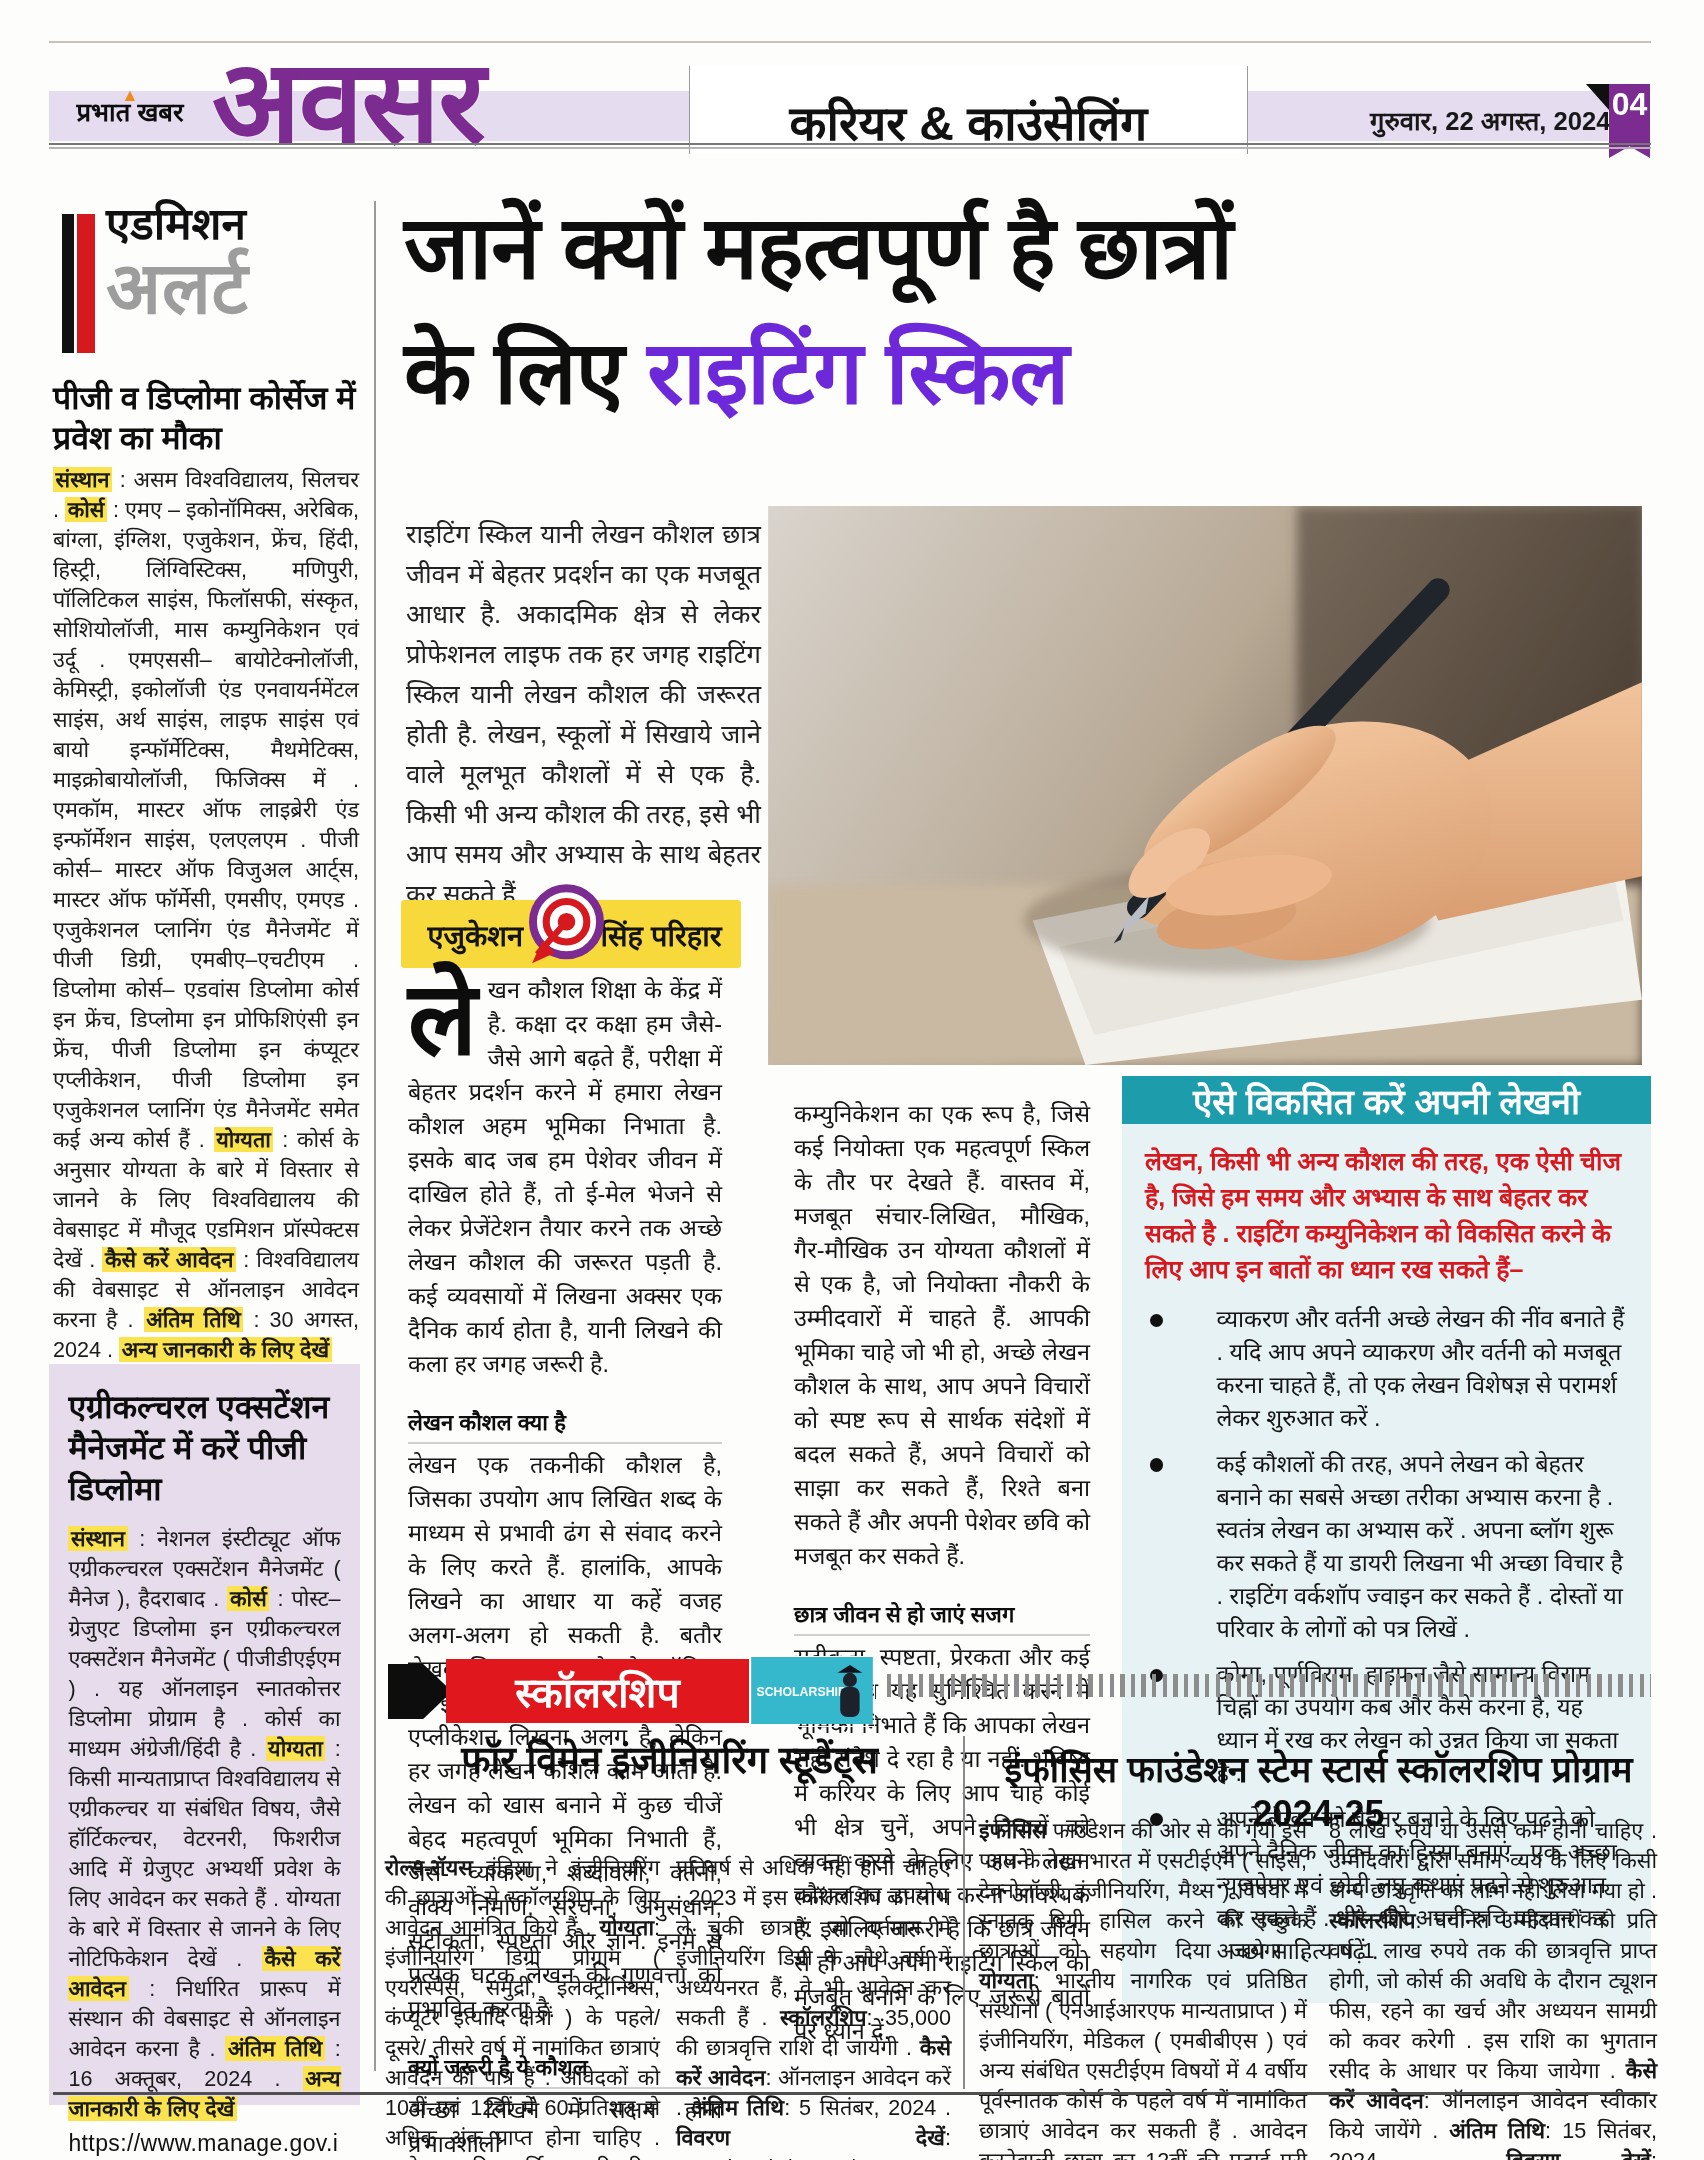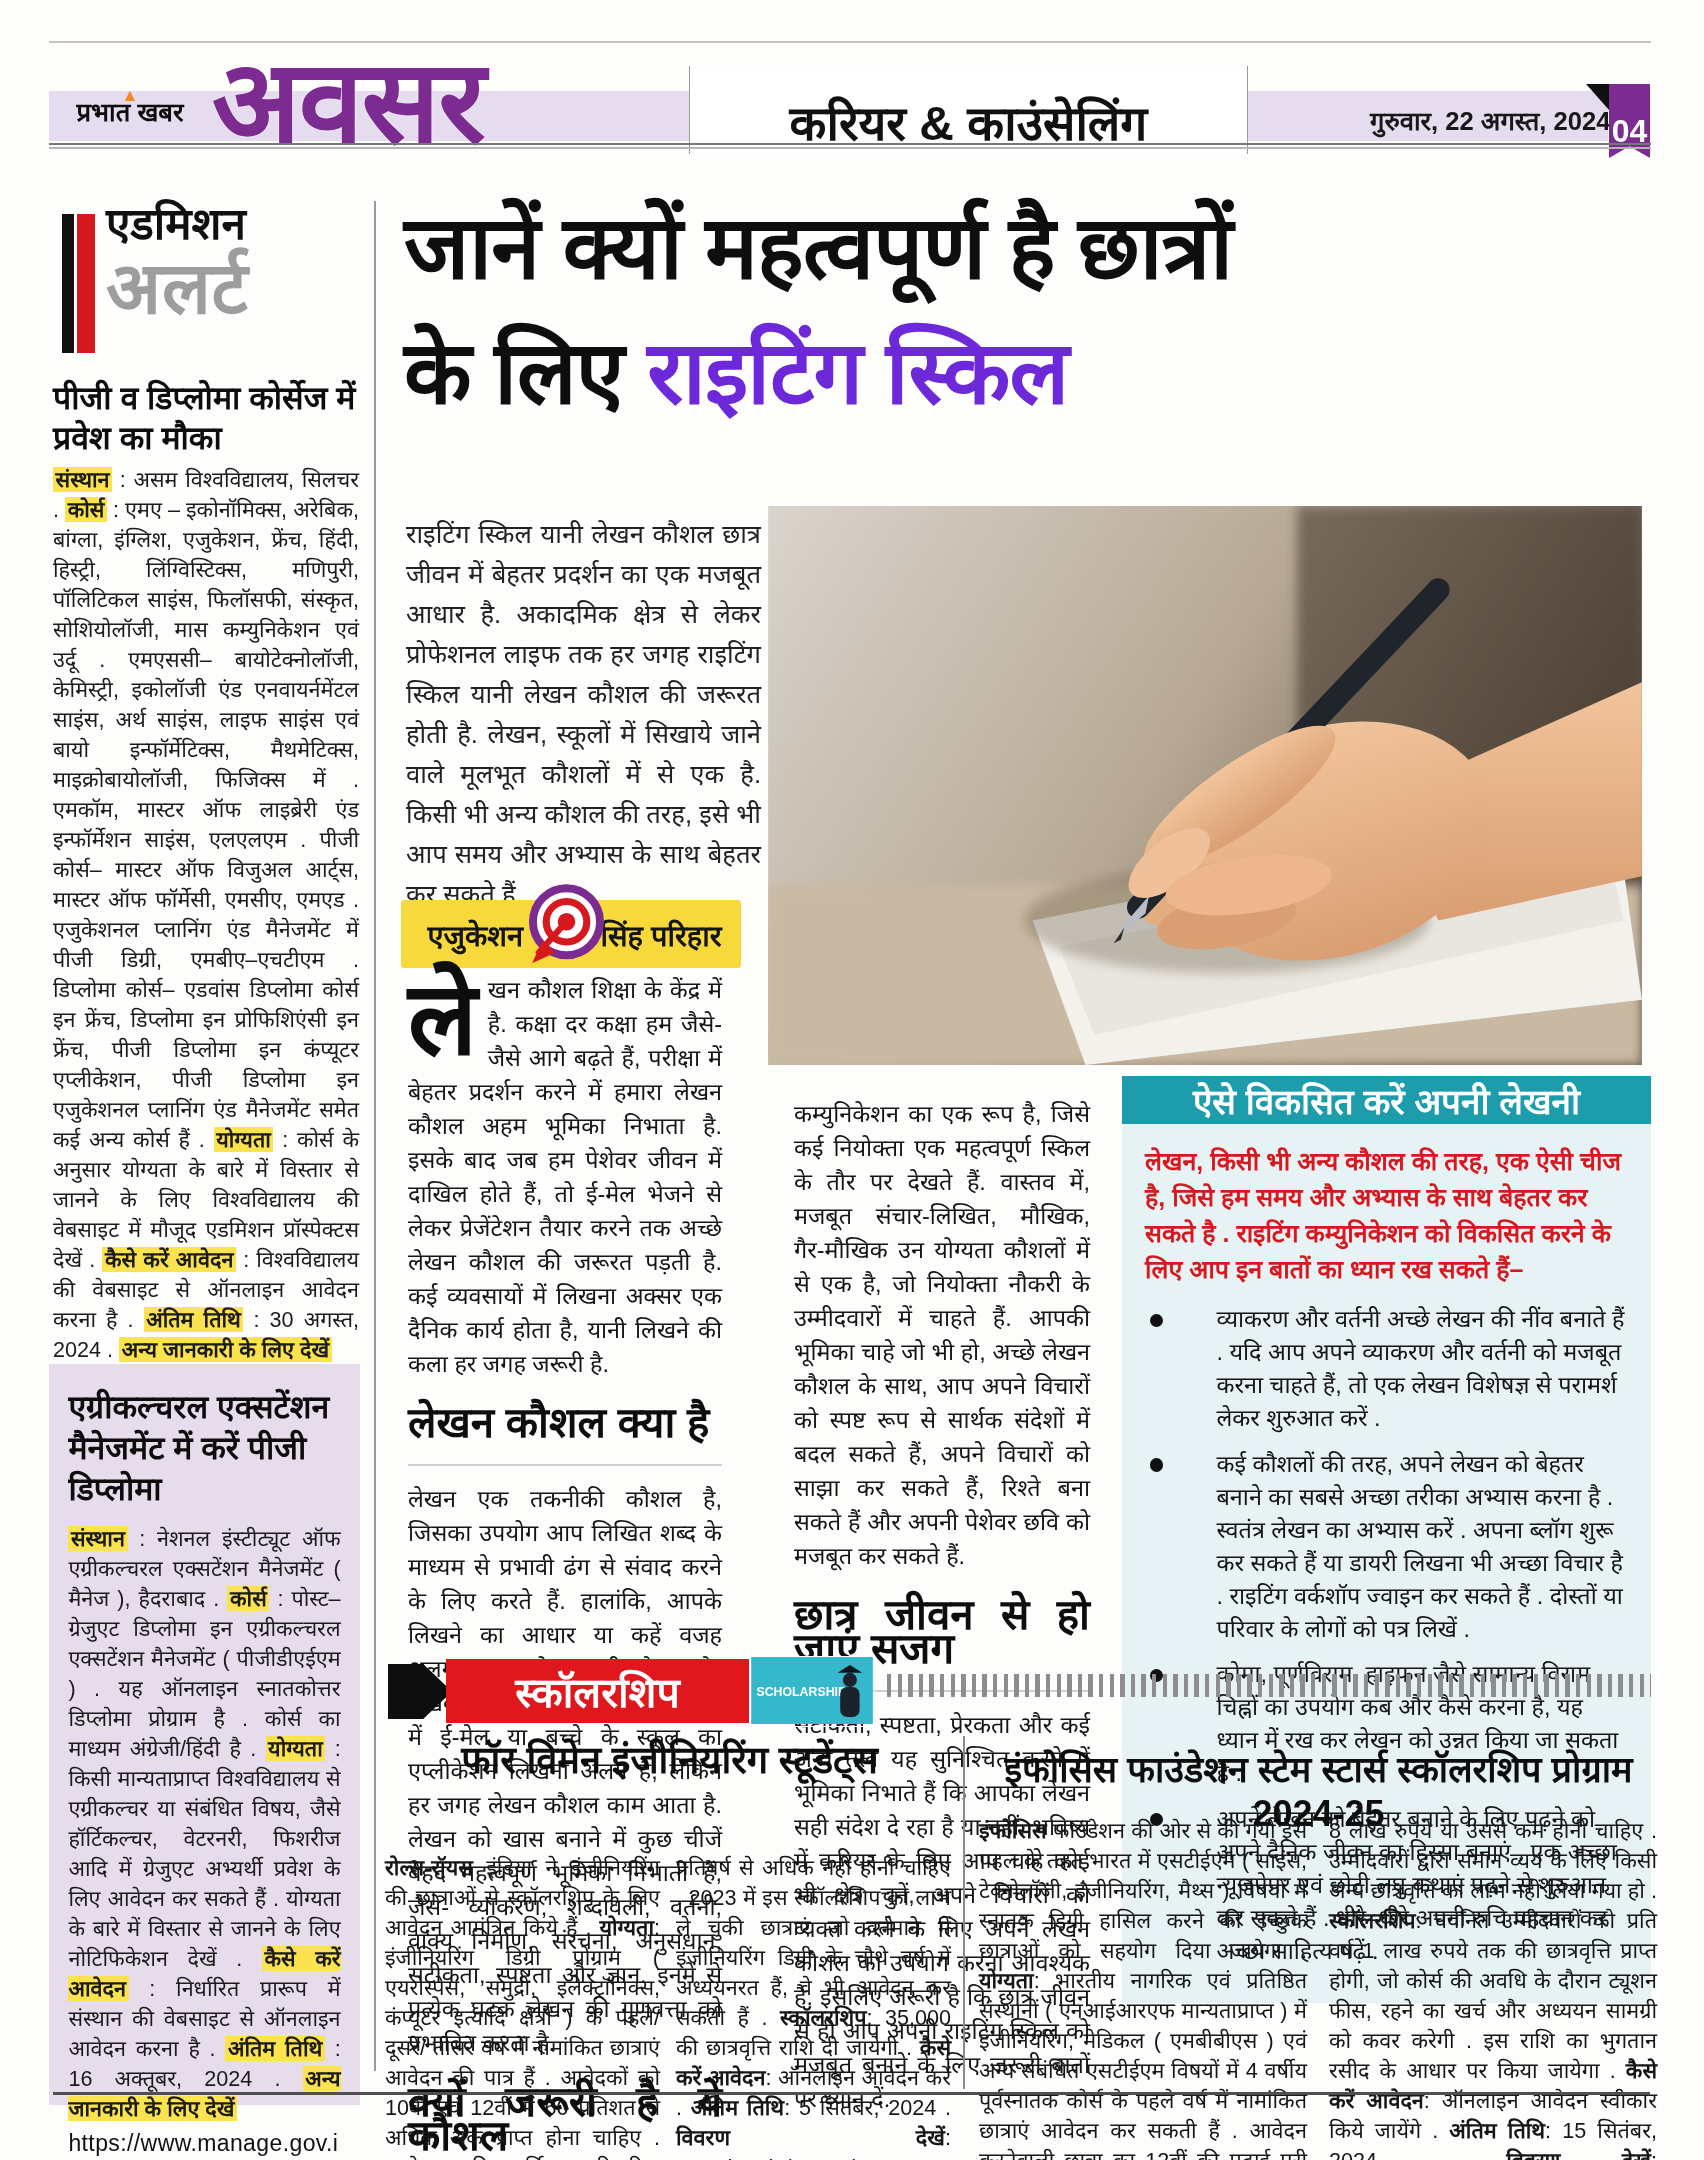--- a/index.html
+++ b/index.html
@@ -11,21 +11,21 @@
   .band{background:#e6dcef;}
   .center-panel{background:#fff;border-left:1.8px solid #9a9a9a;border-right:1.8px solid #9a9a9a;
        display:flex;align-items:flex-end;justify-content:center;}
   .center-title{font-size:48px;font-weight:900;color:#111;}
   .logo{font-size:25.6px;font-weight:900;color:#0d0d0d;line-height:27px;width:150px;text-align:center;}
   .flame{color:#f08c1e;font-size:17.6px;line-height:7px;display:block;}
   .awsar{font-size:116px;font-weight:900;color:#7c2b90;line-height:106px;letter-spacing:-1.8px;
        text-shadow:0 0 1.8px #fff;}
   .date{font-size:25.6px;font-weight:800;color:#181818;}
   .ribbon{background:#7c2b90;color:#fff;font-size:32px;font-weight:900;text-align:center;
-       clip-path:polygon(0 0,100% 0,100% 100%,50% 84%,0 100%);padding-top:29px;}
+       clip-path:polygon(0 0,100% 0,100% 100%,50% 84%,0 100%);padding-top:2px;}
   .ribbon-fold{width:0;height:0;border-right:23px solid #101010;border-bottom:26.5px solid transparent;}
   
   .kick-bar{width:12.4px;height:139px;}
   .kick1{font-size:44px;font-weight:900;color:#101010;line-height:49px;}
   .kick2{font-size:72px;font-weight:900;color:#9d9d9d;line-height:81px;letter-spacing:0.9px;}
   .sb-head{font-size:32px;font-weight:900;line-height:40px;color:#0d0d0d;}
   .sb-body{font-size:21.6px;line-height:30px;text-align:justify;color:#1b1b1b;}
   .hl{background:#fbe34f;font-weight:800;padding:0 2.6px;}
   .b{font-weight:800;}
   .url{font-size:23px;letter-spacing:0.4px;color:#111;word-break:break-all;display:block;margin-top:3.5px;}
@@ -35,21 +35,21 @@
   .headline{font-size:88px;font-weight:900;line-height:125px;color:#0e0e0e;white-space:nowrap;
        letter-spacing:-0.9px;}
   .red{color:#6d28d9;}
   .intro{font-size:25.6px;line-height:40px;text-align:justify;color:#222;}
   .byline{background:#f8d93c;border-radius:3.5px;display:flex;align-items:center;
        justify-content:space-between;padding:0 19.4px 0 26.5px;box-sizing:border-box;}
   .byl{font-size:29px;font-weight:900;color:#141414;}
   .bodytxt{font-size:23.4px;line-height:34px;text-align:justify;color:#141414;}
   .bodytxt p{margin:0 0 8.8px 0;}
   .dropcap{float:left;font-size:102px;line-height:83px;font-weight:700;padding:5.3px 10.6px 0 0;color:#0d0d0d;}
-  .subhd{font-size:42px;font-weight:900;color:#0d0d0d;padding-bottom:24px;margin:25px 0 16px 0;
+  .subhd{font-size:22px;font-weight:900;color:#0d0d0d;padding-bottom:2px;margin:25px 0 4px 0;
        border-bottom:2.6px solid #cfcfcf;}
   .stretch{text-align-last:justify;}
   
   .tips-head{background:#1d9cac;color:#fff;font-size:35px;font-weight:900;display:flex;
        align-items:center;justify-content:center;height:48px;}
   .tips-body{background:#e7f2f5;padding:19.4px 23px 23px 23px;box-sizing:border-box;}
   .tips-intro{color:#d6191f;font-weight:800;font-size:25px;line-height:36px;margin-bottom:16px;}
   .tip{display:flex;margin-bottom:12.4px;gap:39px;}
   .dot{width:13.2px;height:13.2px;border-radius:50%;background:#101010;flex:none;margin:10.6px 14px 0 5.3px;}
   .tip span.t{font-size:23.4px;line-height:33px;color:#141414;}

